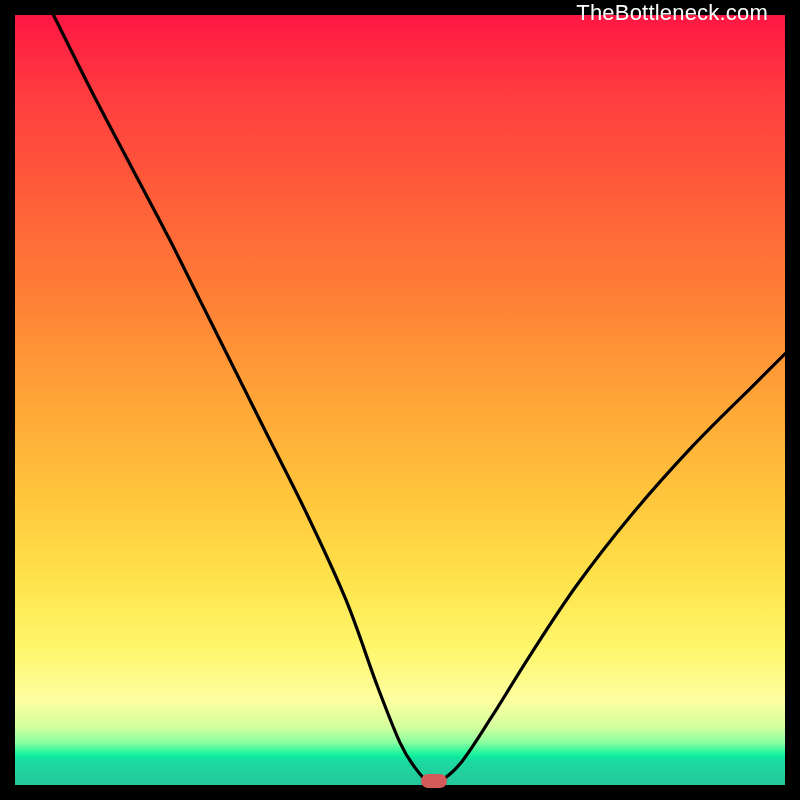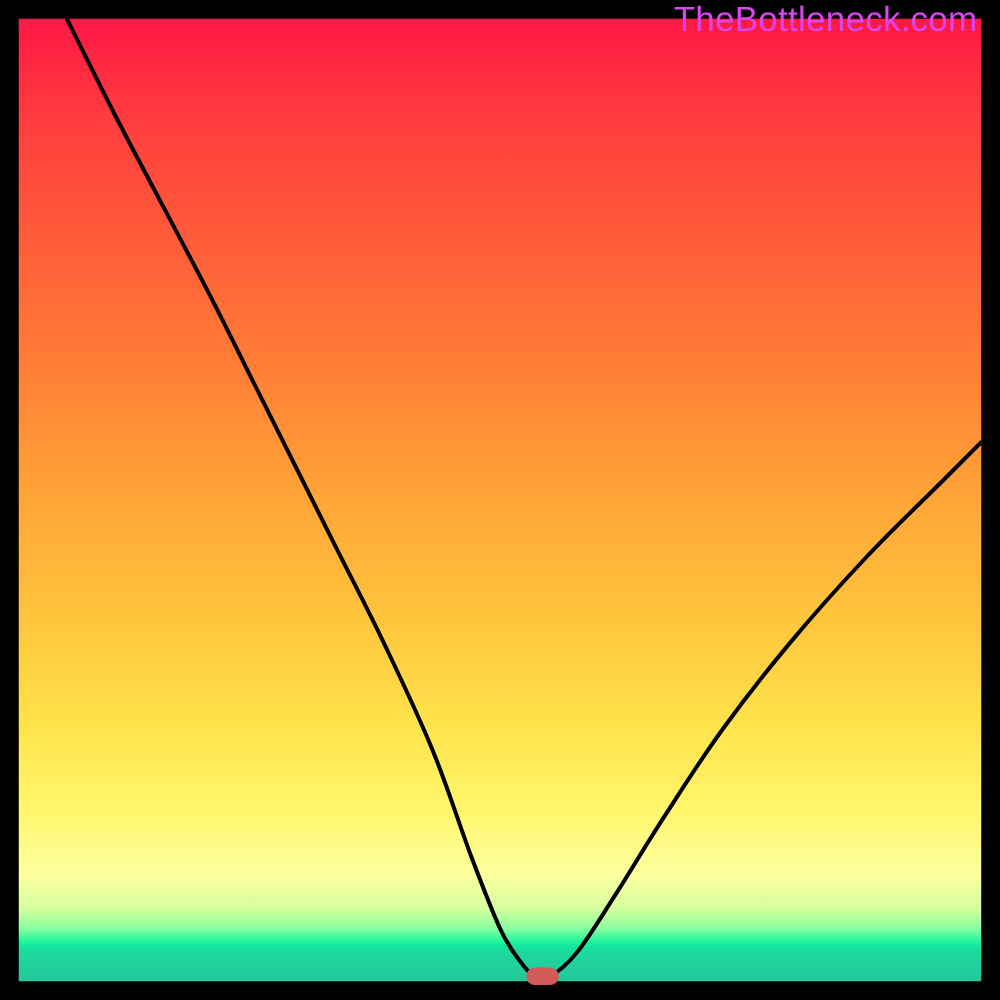--- a/index.html
+++ b/index.html
@@ -38,23 +38,23 @@
       #8affa0 94.5%,
       #25f69e 95.8%,
       #0de7a0 96.4%,
       #1dd99f 97%,
       #25c69a 100%
     );
   }
   .watermark {
     position: absolute;
     top: 0px;
-    right: 18px;
-    color: #d946ef;
-    font-size: 28px;
+    right: 32px;
+    color: #ffffff;
+    font-size: 22px;
     font-weight: 400;
     letter-spacing: 0.2px;
   }
   svg.curve {
     position: absolute;
     left: 15px;
     top: 15px;
     width: 770px;
     height: 770px;
   }

